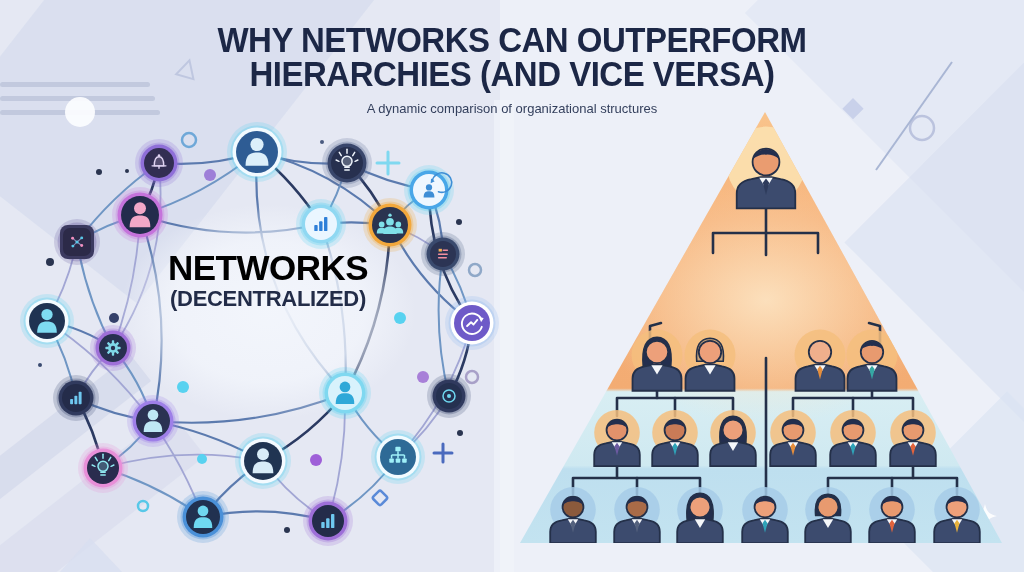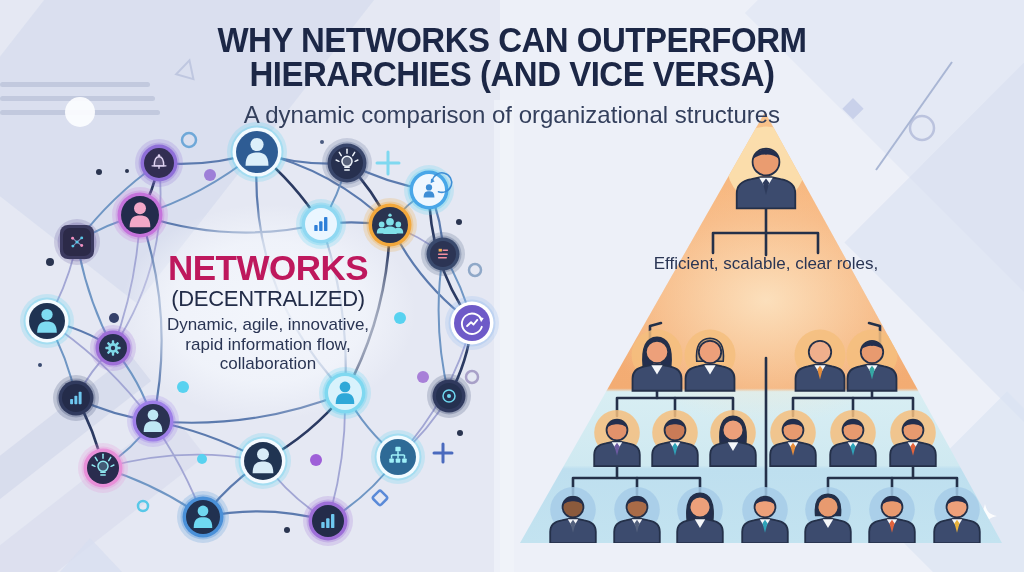--- a/index.html
+++ b/index.html
@@ -6,26 +6,26 @@
   body{width:1024px;height:572px;overflow:hidden;position:relative;
        font-family:"Liberation Sans","DejaVu Sans",sans-serif;background:#E6E9F3;}
   .stage{position:absolute;inset:0;width:832px;height:572px;}
   svg{display:block;}
   #bg-svg{position:absolute;left:0;top:0;}
   #network-svg{position:absolute;left:0;top:100px;}
   #pyramid-svg{position:absolute;left:500px;top:100px;}
   .header{position:absolute;left:0;top:24px;width:1024px;text-align:center;z-index:6;}
   .title{font-weight:bold;font-size:33px;line-height:34px;letter-spacing:-0.5px;
          color:#1C2746;transform:scaleY(1.04);}
-  .subtitle{margin-top:9px;font-size:24px;color:#333F5C;}
+  .subtitle{margin-top:9px;font-size:13px;color:#333F5C;}
   .panel-text{position:absolute;z-index:5;text-align:center;pointer-events:none;}
   #network-text{left:103px;top:250px;width:330px;}
   #hierarchy-text{left:601px;top:250px;width:330px;}
-  .panel-heading{font-weight:bold;font-size:35px;line-height:36px;letter-spacing:-0.5px;color:#be185d;}
-  .panel-subheading{font-weight:normal;font-size:22px;line-height:25px;letter-spacing:-0.3px;color:#222C48;}
+  .panel-heading{font-weight:bold;font-size:35px;line-height:36px;letter-spacing:-0.5px;color:#000000;}
+  .panel-subheading{font-weight:bold;font-size:22px;line-height:25px;letter-spacing:-0.3px;color:#222C48;}
   .panel-desc{margin-top:4px;font-size:17px;line-height:19.5px;color:#2A3554;}
 </style>
 </head>
 <body>
 
 <div class="stage">
 
   <svg id="bg-svg" width="1024" height="572" viewBox="0 0 1024 572">
       <rect x="0" y="0" width="1024" height="572" fill="#E5E8F3"></rect>
       <rect x="500" y="0" width="524" height="572" fill="#EDF0F8"></rect>
@@ -606,26 +606,20 @@
 
   <div class="header">
     <div class="title">WHY NETWORKS CAN OUTPERFORM</div>
     <div class="title">HIERARCHIES (AND VICE VERSA)</div>
     <div class="subtitle">A dynamic comparison of organizational structures</div>
   </div>
 
   <div class="panel-text" id="network-text">
     <div class="panel-heading">NETWORKS</div>
     <div class="panel-subheading">(DECENTRALIZED)</div>
+  </div>
+
+  <div class="panel-text" id="hierarchy-text">
     <div class="panel-desc">
-      <div>Dynamic, agile, innovative,</div>
-      <div>rapid information flow,</div>
-      <div>collaboration</div>
     </div>
   </div>
 
-  <div class="panel-text" id="hierarchy-text">
-    <div class="panel-desc">
-      <div>Efficient, scalable, clear roles,</div>
-    </div>
-  </div>
-
 </div>
 
 </body></html>

